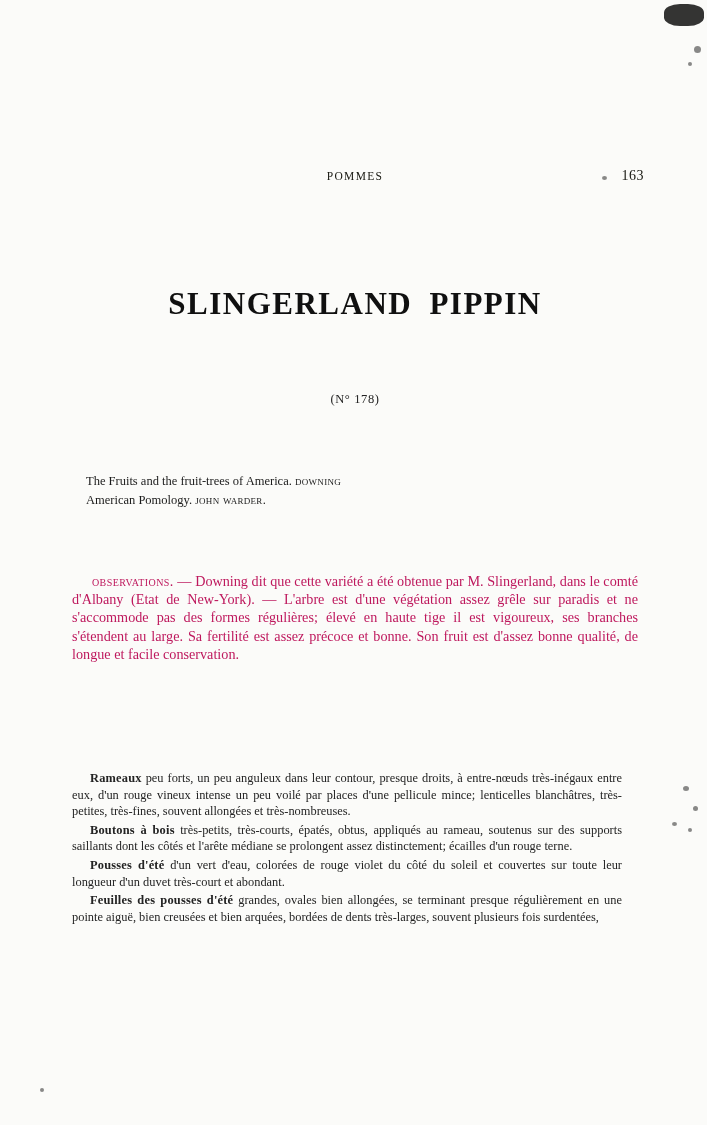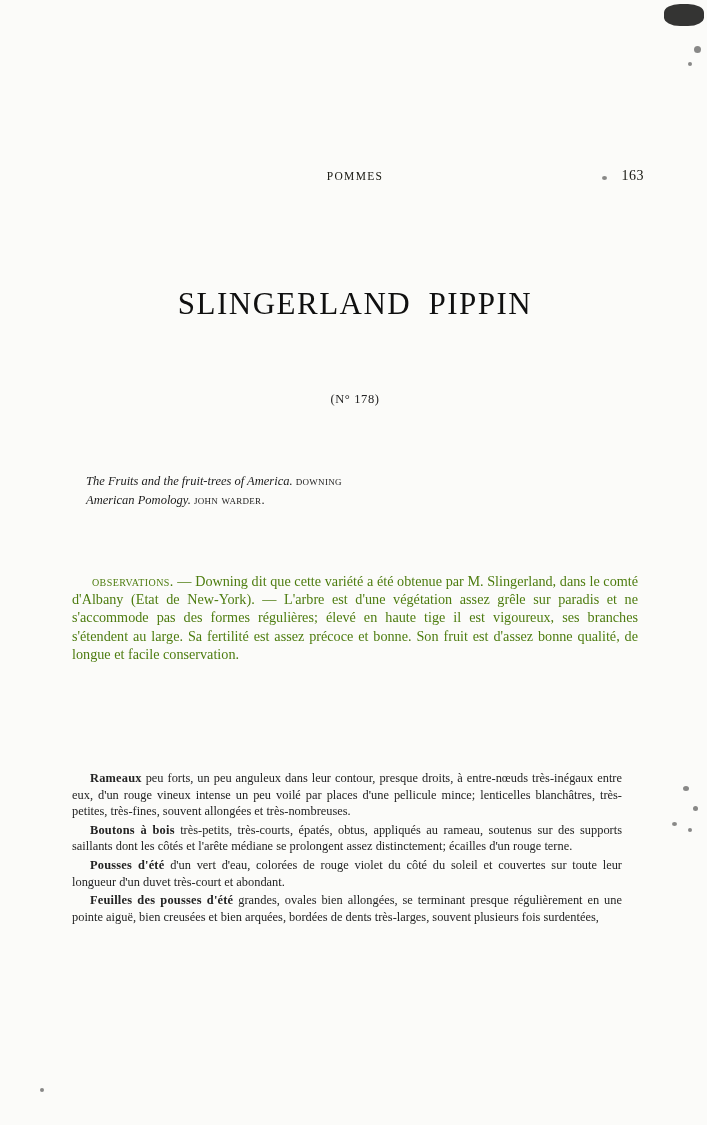--- a/index.html
+++ b/index.html
@@ -66,21 +66,21 @@
     letter-spacing: 0.5px;
   }
 
   .title {
     position: absolute;
     top: 286px;
     left: 0;
     width: 566px;
     text-align: center;
     font-family: "Liberation Serif", serif;
-    font-weight: normal;
+    font-weight: bold;
     font-size: 31px;
     letter-spacing: 1.5px;
     word-spacing: 8px;
     color: #101010;
   }
 
   .number {
     position: absolute;
     top: 392px;
     left: 0;
@@ -94,39 +94,38 @@
   .refs {
     position: absolute;
     top: 472px;
     left: 14px;
     width: 520px;
     font-size: 12.5px;
     line-height: 19px;
     color: #1a1a1a;
   }
   .refs .work {
-    font-style: italic;
   }
   .refs .auth {
     font-variant: small-caps;
     text-transform: lowercase;
     font-size: 12.5px;
     letter-spacing: 0.3px;
   }
   .refs .auth::first-letter { text-transform: uppercase; }
 
   .observations {
     position: absolute;
     top: 572px;
     left: 0;
     width: 566px;
     font-size: 14.2px;
     line-height: 18.2px;
     text-align: justify;
-    color: #4d7c0f;
+    color: #be185d;
   }
   .observations .lead {
     font-variant: small-caps;
     text-transform: lowercase;
     letter-spacing: 0.4px;
     padding-left: 20px;
   }
   .observations .lead::first-letter { text-transform: uppercase; }
 
   .section-head {

